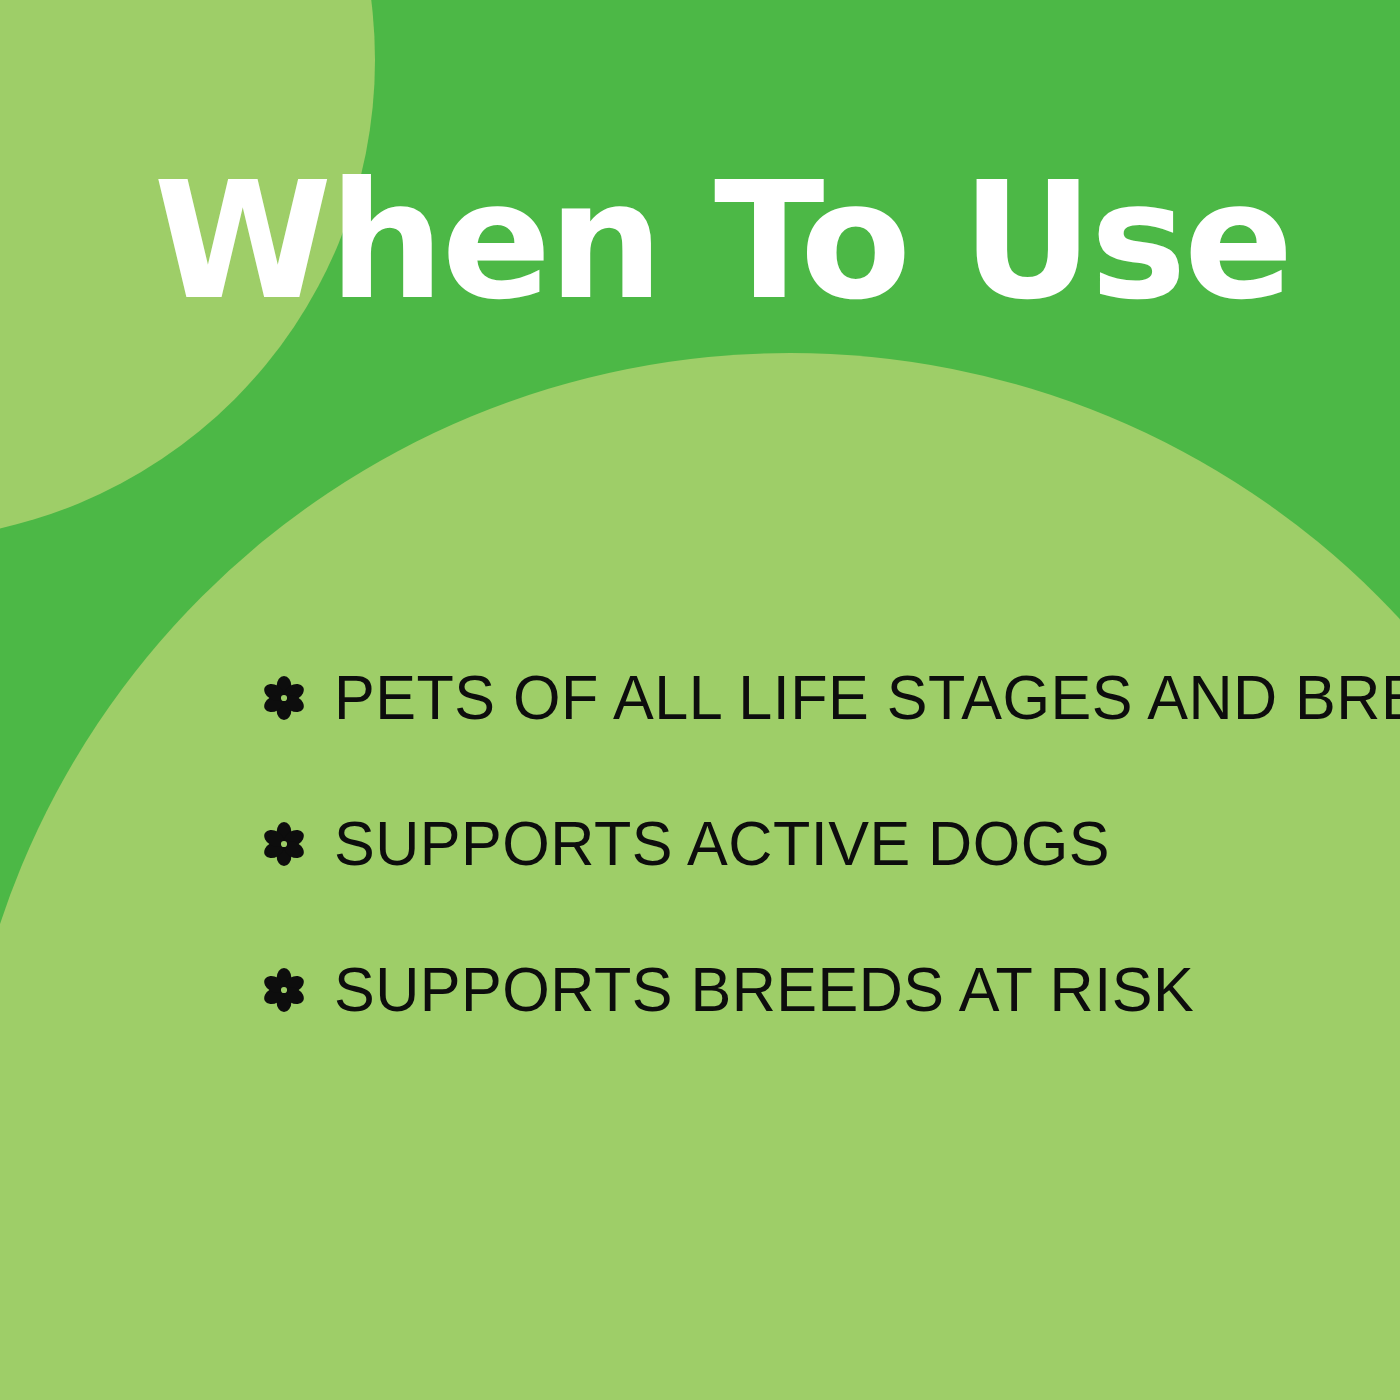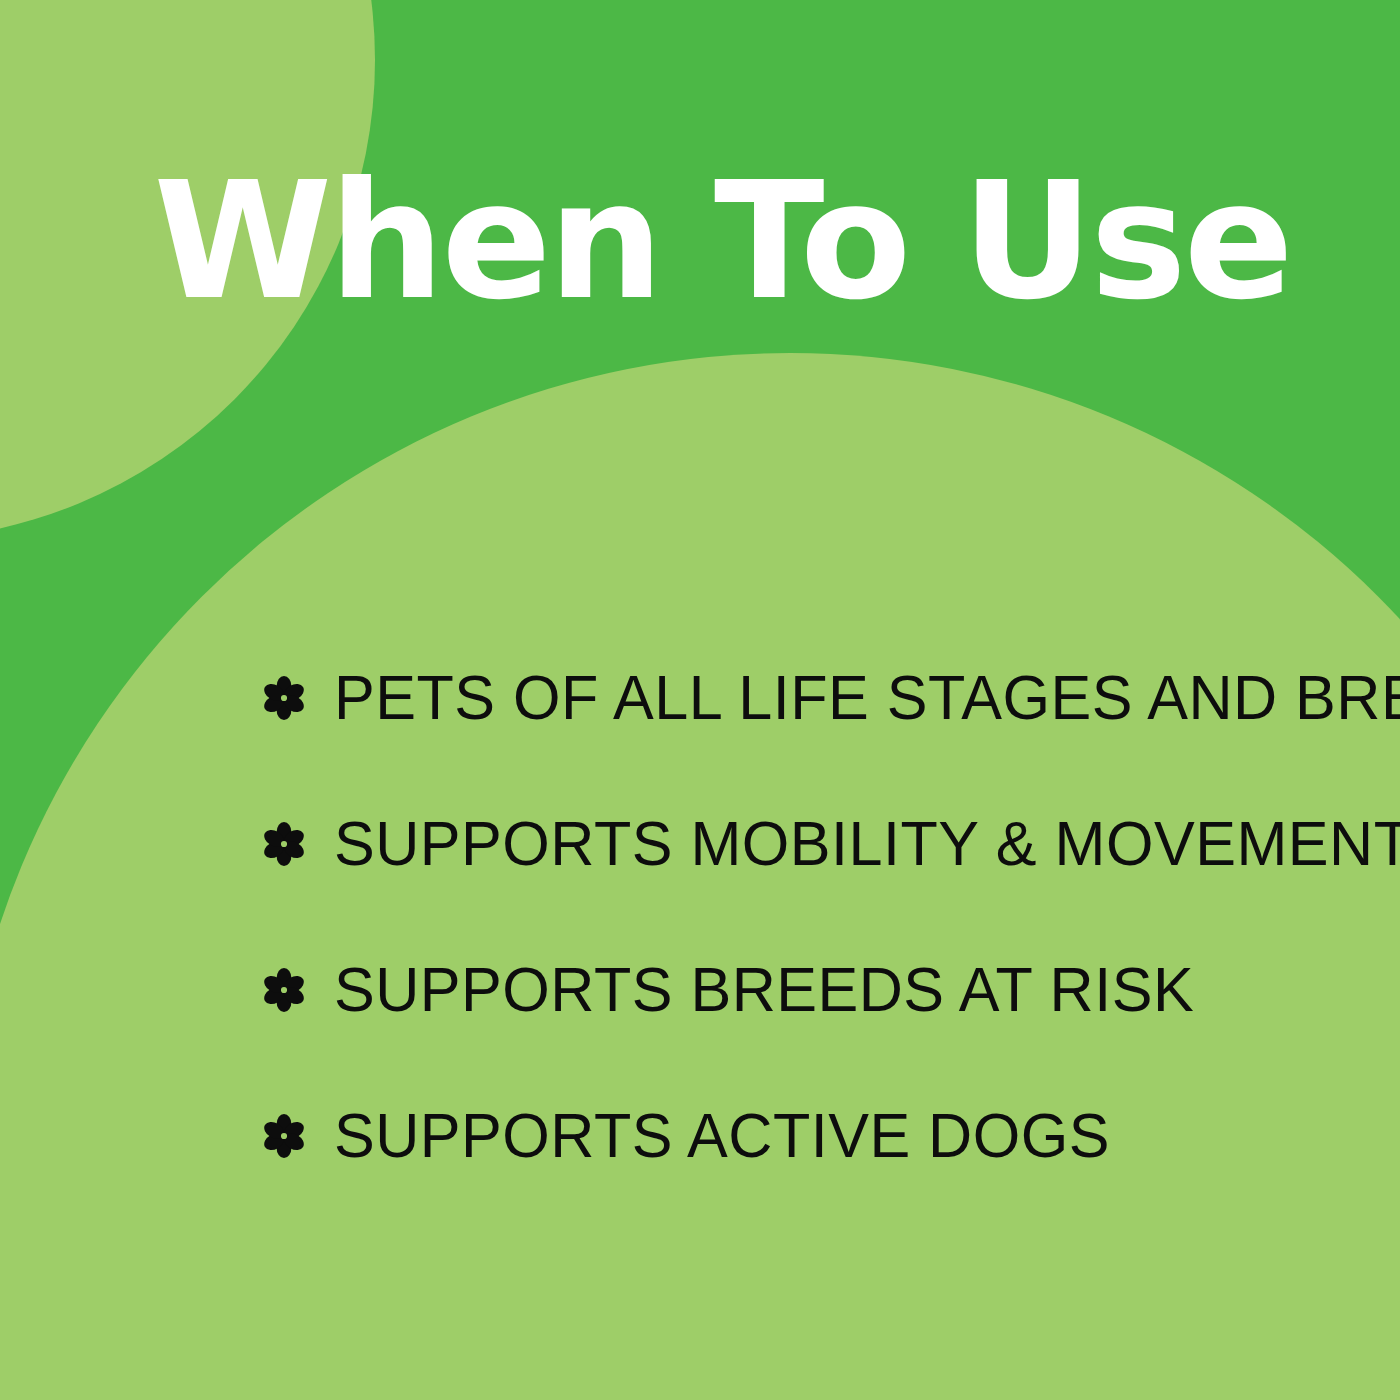--- a/index.html
+++ b/index.html
@@ -107,65 +107,49 @@
             <ellipse cx="50" cy="24" rx="17" ry="24" transform="rotate(120 50 50)"></ellipse>
             <ellipse cx="50" cy="76" rx="17" ry="24" transform="rotate(120 50 50)"></ellipse>
           </g>
           <circle cx="50" cy="50" r="7" fill="#9ECE68"></circle>
         </svg>
       </span>
       <span class="bullet-text">PETS OF ALL LIFE STAGES AND BREEDS</span>
     </li>
 
 
+
     <li class="bullet-item">
       <span class="bullet-icon">
         <svg viewBox="0 0 100 100">
           <g fill="#0D0D0D">
             <ellipse cx="50" cy="24" rx="17" ry="24"></ellipse>
             <ellipse cx="50" cy="76" rx="17" ry="24"></ellipse>
             <ellipse cx="50" cy="24" rx="17" ry="24" transform="rotate(60 50 50)"></ellipse>
             <ellipse cx="50" cy="76" rx="17" ry="24" transform="rotate(60 50 50)"></ellipse>
             <ellipse cx="50" cy="24" rx="17" ry="24" transform="rotate(120 50 50)"></ellipse>
             <ellipse cx="50" cy="76" rx="17" ry="24" transform="rotate(120 50 50)"></ellipse>
           </g>
           <circle cx="50" cy="50" r="7" fill="#9ECE68"></circle>
         </svg>
       </span>
-      <span class="bullet-text">SUPPORTS MOBILITY &amp; MOVEMENT</span>
+      <span class="bullet-text">SUPPORTS ACTIVE DOGS</span>
     </li>
 
     <li class="bullet-item">
       <span class="bullet-icon">
         <svg viewBox="0 0 100 100">
           <g fill="#0D0D0D">
             <ellipse cx="50" cy="24" rx="17" ry="24"></ellipse>
             <ellipse cx="50" cy="76" rx="17" ry="24"></ellipse>
             <ellipse cx="50" cy="24" rx="17" ry="24" transform="rotate(60 50 50)"></ellipse>
             <ellipse cx="50" cy="76" rx="17" ry="24" transform="rotate(60 50 50)"></ellipse>
             <ellipse cx="50" cy="24" rx="17" ry="24" transform="rotate(120 50 50)"></ellipse>
             <ellipse cx="50" cy="76" rx="17" ry="24" transform="rotate(120 50 50)"></ellipse>
           </g>
           <circle cx="50" cy="50" r="7" fill="#9ECE68"></circle>
         </svg>
       </span>
       <span class="bullet-text">SUPPORTS BREEDS AT RISK</span>
     </li>
 
-    <li class="bullet-item">
-      <span class="bullet-icon">
-        <svg viewBox="0 0 100 100">
-          <g fill="#0D0D0D">
-            <ellipse cx="50" cy="24" rx="17" ry="24"></ellipse>
-            <ellipse cx="50" cy="76" rx="17" ry="24"></ellipse>
-            <ellipse cx="50" cy="24" rx="17" ry="24" transform="rotate(60 50 50)"></ellipse>
-            <ellipse cx="50" cy="76" rx="17" ry="24" transform="rotate(60 50 50)"></ellipse>
-            <ellipse cx="50" cy="24" rx="17" ry="24" transform="rotate(120 50 50)"></ellipse>
-            <ellipse cx="50" cy="76" rx="17" ry="24" transform="rotate(120 50 50)"></ellipse>
-          </g>
-          <circle cx="50" cy="50" r="7" fill="#9ECE68"></circle>
-        </svg>
-      </span>
-      <span class="bullet-text">SUPPORTS ACTIVE DOGS</span>
-    </li>
-
   </ul>
 </div>
 
 </body></html>

